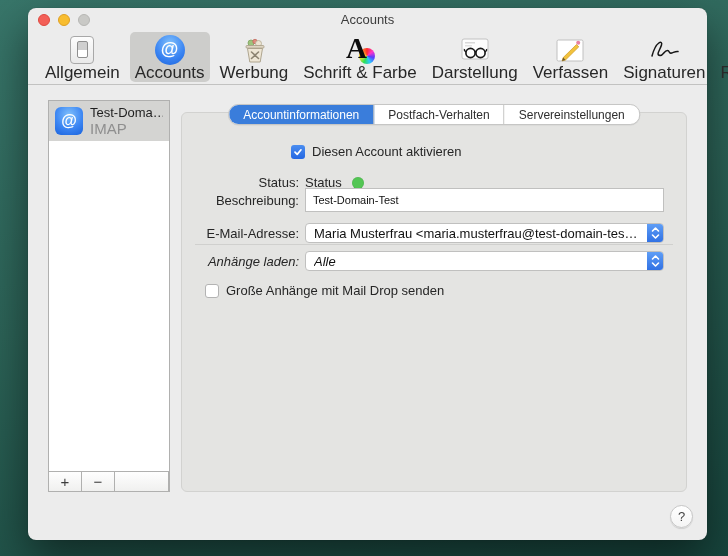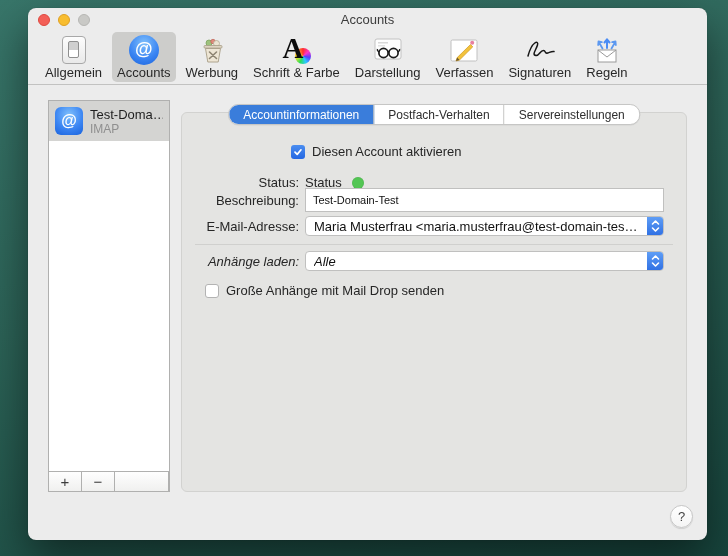--- a/index.html
+++ b/index.html
@@ -31,21 +31,21 @@
     position:absolute; left:0; top:24px; width:100%; height:53px;
     border-bottom:1px solid #c2c2c1;
     display:flex; align-items:flex-start; padding:0 0 0 12px; gap:5px;
   }
   .tb-item {
     display:flex; flex-direction:column; align-items:center;
     padding:2px 5px 3px 5px; border-radius:5px; cursor:default;
   }
   .tb-item.active { background:#cdcdcb; }
   .tb-icon { height:31px; width:34px; display:flex; align-items:center; justify-content:center; margin-bottom:1px; }
-  .tb-label { font-size:13px; color:#282828; white-space:nowrap; line-height:13px; }
+  .tb-label { font-size:17px; color:#282828; white-space:nowrap; line-height:13px; }
   
   .ic-general { width:24px; height:28px; background:linear-gradient(#fdfdfd,#e9e9e9);
     border:1px solid #a8a8a8; border-radius:4px; display:flex; align-items:center; justify-content:center; }
   .ic-general .switch { width:11px; height:17px; border:1px solid #8f8f8f; border-radius:2px;
     background:linear-gradient(#cfcfcf 0 50%, #ffffff 50% 100%); }
   .at-circle { border-radius:50%; color:#fff; display:flex; align-items:center; justify-content:center;
     background:radial-gradient(circle at 50% 28%, #7fc0fb 0%, #3c86f3 55%, #1a63dd 100%);
     font-weight:700; }
   .at-circle.big { width:30px; height:30px; font-size:18px; }
   .font-ic { position:relative; width:30px; height:30px; }
@@ -57,21 +57,21 @@
   .sidebar { position:absolute; left:20px; top:92px; width:122px; height:392px;
     border:1px solid #b0b0af; background:#fff; display:flex; flex-direction:column; }
   .acct-list { flex:1; overflow:hidden; }
   .acct-row { height:40px; display:flex; align-items:center; padding:0 6px; gap:7px; }
   .acct-row.selected { background:#d4d4d2; }
   .acct-badge { width:28px; height:28px; border-radius:6px; flex:0 0 auto;
     background:radial-gradient(circle at 50% 28%, #7fc0fb 0%, #3c86f3 55%, #1a63dd 100%);
     color:#fff; font-size:16px; font-weight:700; display:flex; align-items:center; justify-content:center; }
   .acct-text { min-width:0; }
   .acct-name { font-size:13px; color:#1f1f1f; white-space:nowrap; overflow:hidden; }
-  .acct-proto { font-size:12px; color:#8f8f8f; }
+  .acct-proto { font-size:15px; color:#8f8f8f; }
   .list-buttons { height:20px; border-top:1px solid #b0b0af; display:flex;
     background:linear-gradient(#fefefe,#f0f0ef); }
   .lb { width:33px; border-right:1px solid #b0b0af; display:flex; align-items:center; justify-content:center;
     font-size:15px; color:#3c3c3c; line-height:1; cursor:default; }
   .lb-filler { flex:1; }
   
   .panel { position:absolute; left:153px; top:104px; width:506px; height:380px;
     background:#e4e4e2; border:1px solid #d2d2d0; border-radius:6px; }
   .segmented { position:absolute; top:-9px; left:50%; transform:translateX(-50%);
     display:flex; height:21px; background:#fff; border:1px solid #c6c6c5; border-radius:10px;
@@ -260,21 +260,21 @@
         </div>
       </div>
 
       <div class="row" style="top:75px;">
         <div class="lblcol">Beschreibung:</div>
         <div class="ctrlcol">
           <div class="textfield">Test-Domain-Test</div>
         </div>
       </div>
 
-      <div class="row" style="top:103px;">
+      <div class="row" style="top:110px;">
         <div class="lblcol">E-Mail-Adresse:</div>
         <div class="ctrlcol">
           <div class="popup">
             <span class="val">Maria Musterfrau &lt;maria.musterfrau@test-domain-test.com&gt;</span>
             <span class="cap">
               <svg width="11" height="14" viewBox="0 0 11 14">
                 <path d="M2.5 5 L5.5 2 L8.5 5" fill="none" stroke="#fff" stroke-width="1.6" stroke-linecap="round" stroke-linejoin="round"></path>
                 <path d="M2.5 9 L5.5 12 L8.5 9" fill="none" stroke="#fff" stroke-width="1.6" stroke-linecap="round" stroke-linejoin="round"></path>
               </svg>
             </span>

